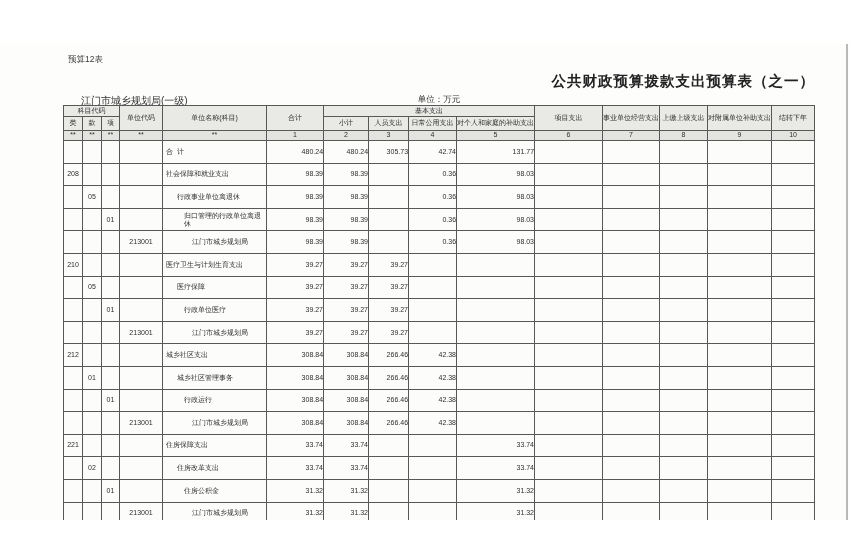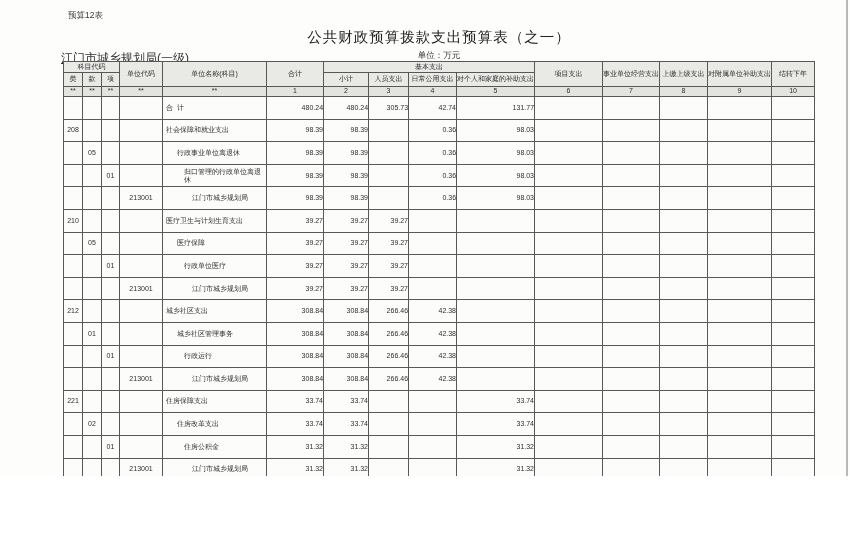--- a/index.html
+++ b/index.html
@@ -1,26 +1,27 @@
 <!DOCTYPE html>
 <html><head>
 <meta charset="utf-8">
 <style>
   html,body{margin:0;padding:0;background:#ffffff;}
   .page{
     position:relative;width:850px;height:476px;overflow:hidden;
     background:#fdfdfc;color:#2e2e2e;
     font-family:"Liberation Sans","DejaVu Sans",sans-serif;
+    margin-top:44px;
   }
   .form-no{position:absolute;left:68px;top:10px;font-size:8.5px;color:#3a3a3a;}
   .title{
-    position:absolute;left:63px;top:28px;width:752px;text-align:center;
-    font-size:14.5px;font-weight:normal;letter-spacing:1px;color:#222;
+    position:absolute;left:63px;top:28px;width:752px;text-align:right;
+    font-size:14.5px;font-weight:bold;letter-spacing:1px;color:#222;
   }
-  .org-line{position:absolute;left:61px;top:50px;font-size:12px;color:#333;text-decoration:underline;}
+  .org-line{position:absolute;left:81px;top:50px;font-size:10px;color:#333;text-decoration:underline;}
   .unit-note{position:absolute;left:63px;top:50px;width:752px;text-align:center;font-size:8.5px;color:#333;}
   table.budget{
     position:absolute;left:63px;top:61px;width:752px;
     border-collapse:collapse;table-layout:fixed;
   }
   table.budget td{
     border:1px solid #585858;padding:0;overflow:hidden;
     font-size:7px;line-height:1.15;color:#2e2e2e;vertical-align:middle;
   }
   tr.h1{height:11px;} tr.h2{height:14px;}

